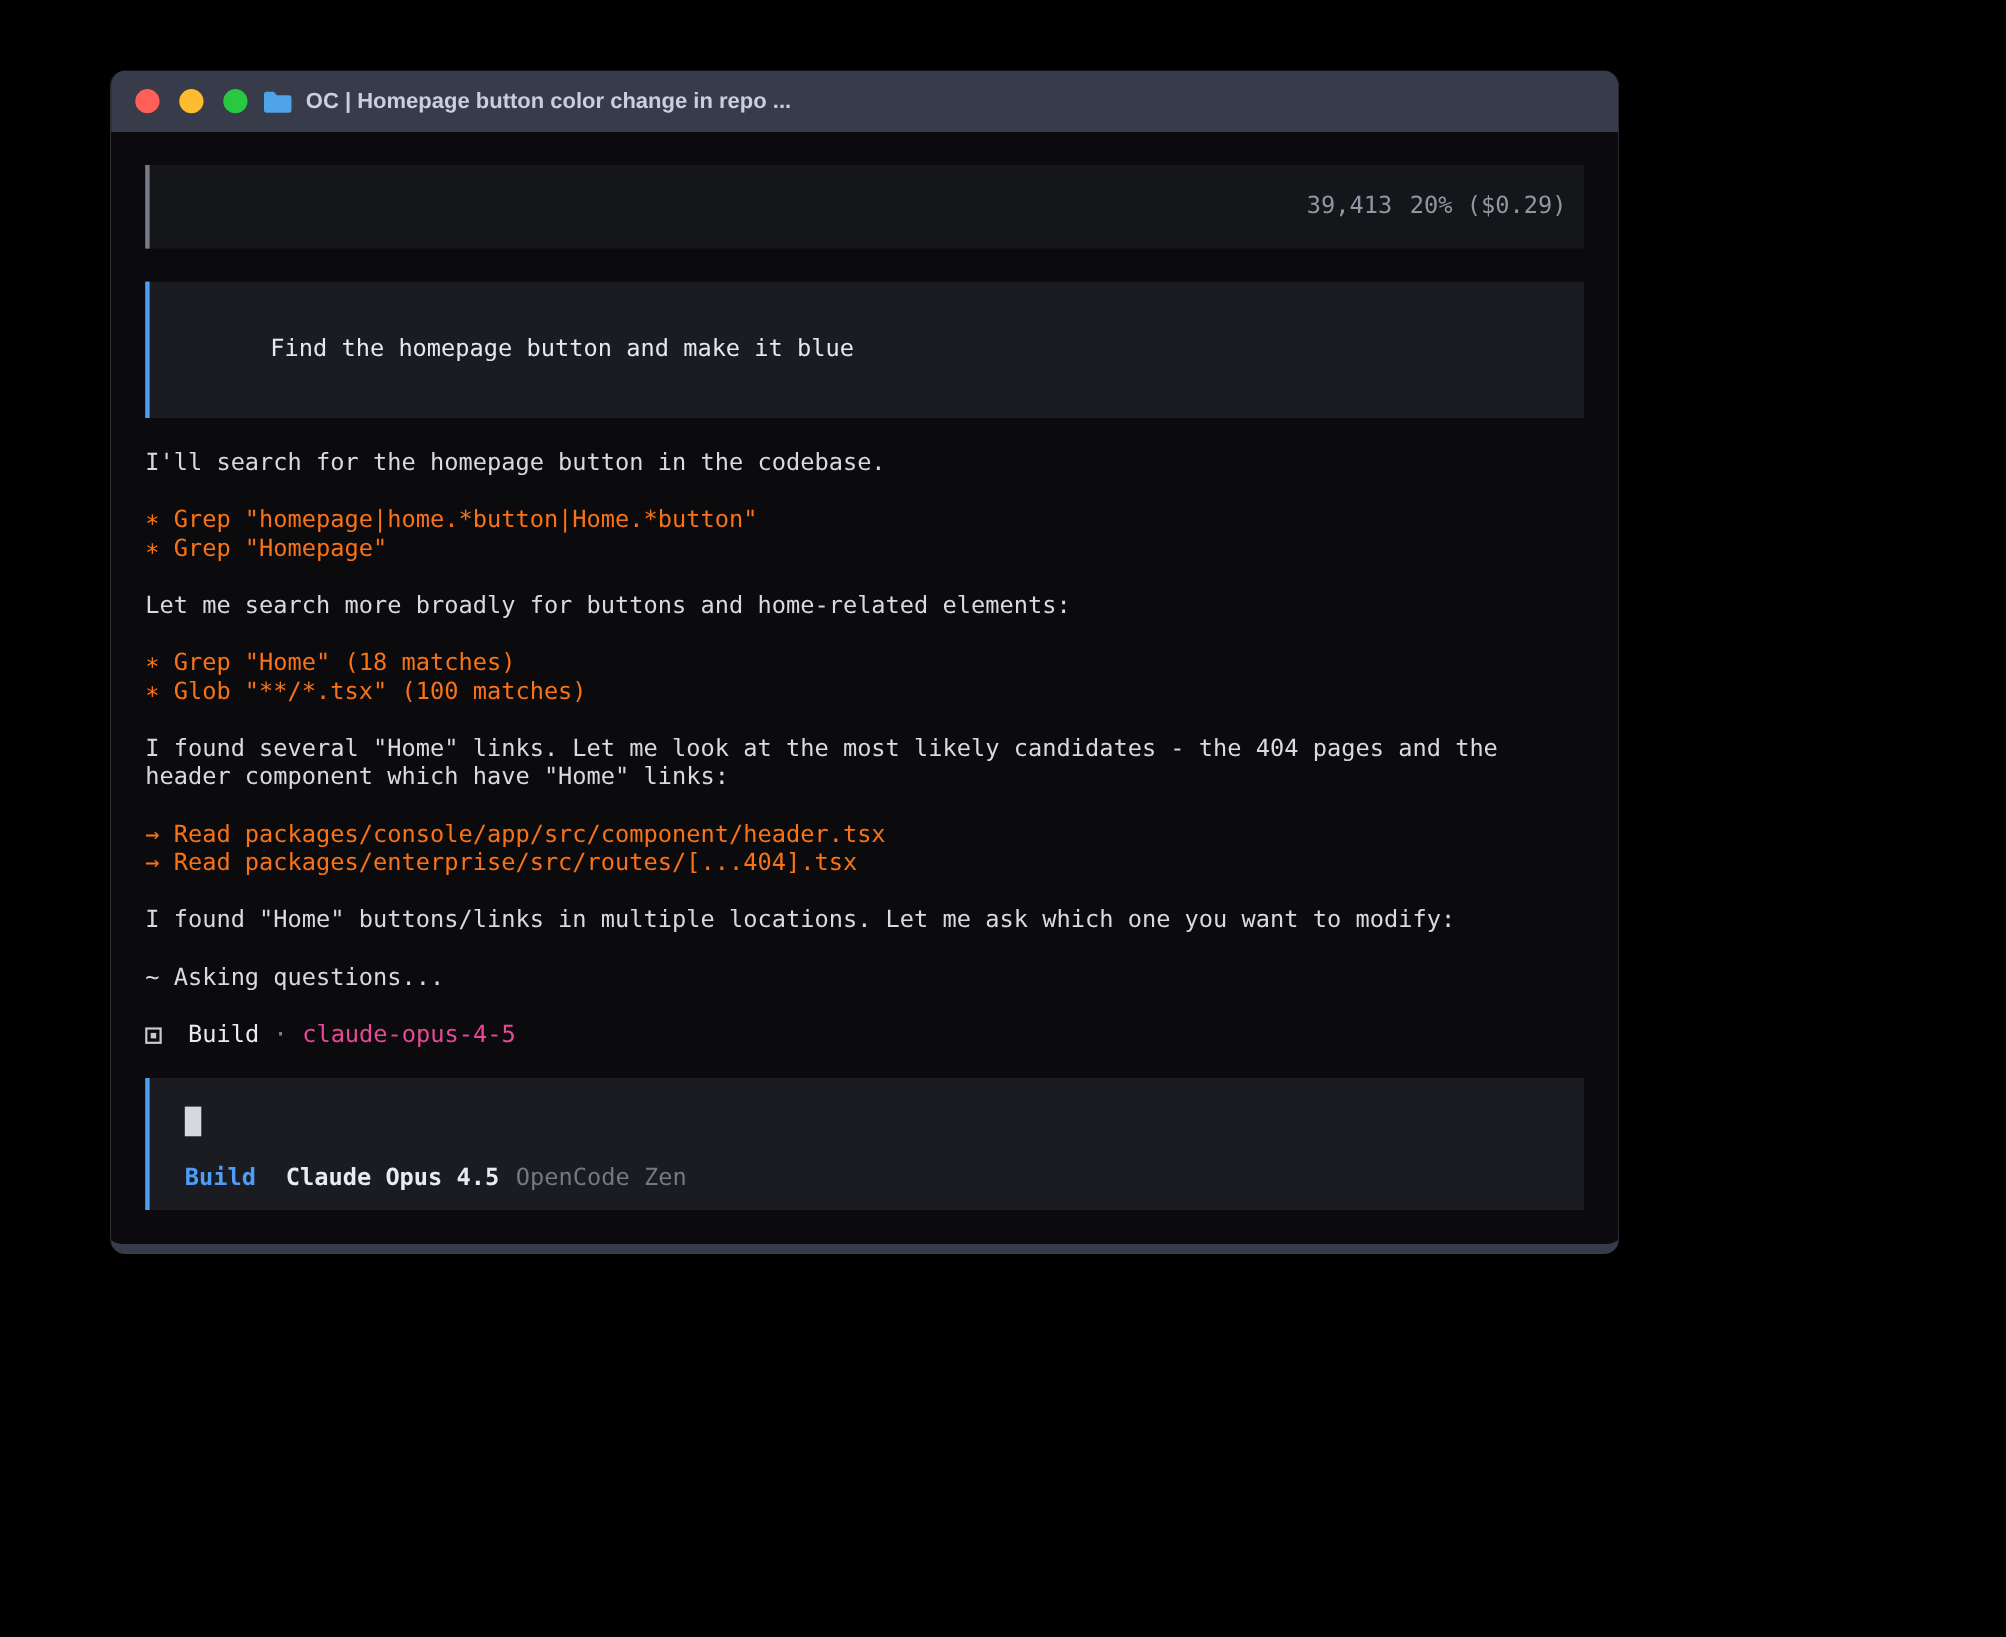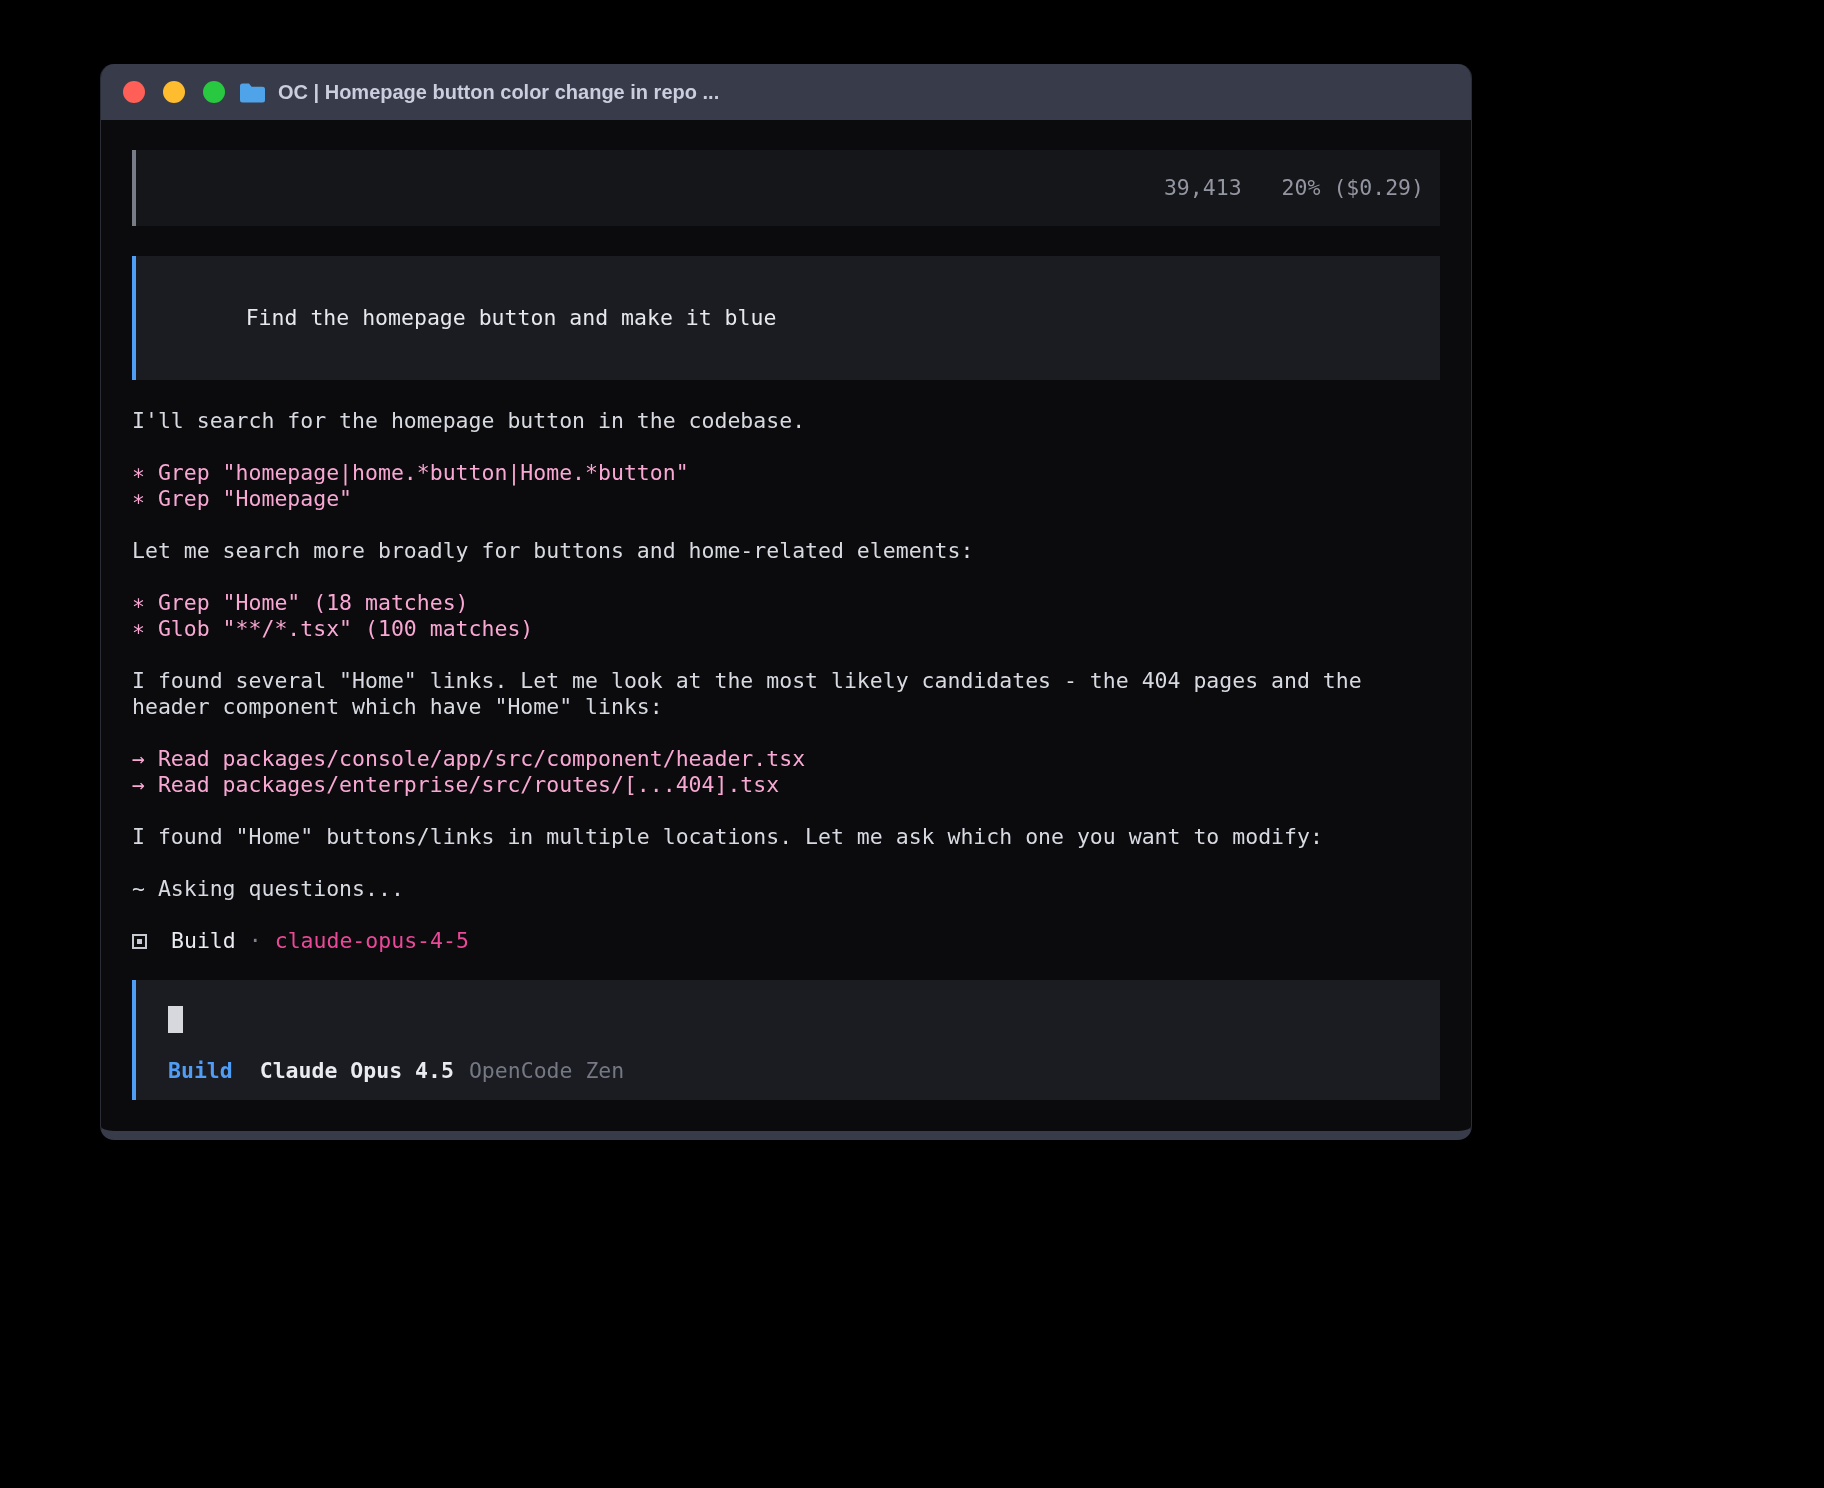--- a/index.html
+++ b/index.html
@@ -30,32 +30,32 @@
   }
   .content { padding:30px 31px 0 31px; font-size:21.5px; line-height:26px; }
 
   .session-header {
     background:#15161a; border-left:4px solid #787c88;
     padding:24px 16px 24px 32px; display:flex; align-items:center;
     line-height:28px;
   }
   .session-title { font-weight:bold; color:#e9ebf1; white-space:pre; }
   .session-stats { margin-left:auto; color:#9396a2; white-space:pre; }
-  .session-stats .gap { margin-left:40px; }
+  .session-stats .gap { margin-left:16px; }
 
   .user-msg {
     margin-top:30px; background:#1b1c21; border-left:4px solid #4f9df5;
     padding:23px 32px; color:#e6e8ee; white-space:pre;
   }
 
   .transcript { margin-top:28px; color:#d8dae2; }
   .block { margin-bottom:26px; }
   .para { white-space:pre; }
   .wrap { white-space:normal; max-width:1245px; }
-  .dim { color:#f9a8d4; }
+  .dim { color:#f97316; }
 
   .agent-row { display:flex; align-items:center; }
   .agent-icon {
     width:15px; height:15px; border:2px solid #c7cad4; display:inline-block;
     position:relative; margin-right:24px; flex:none;
   }
   .agent-icon::after {
     content:""; position:absolute; left:3px; top:3px; width:5px; height:5px;
     background:#c7cad4;
   }

